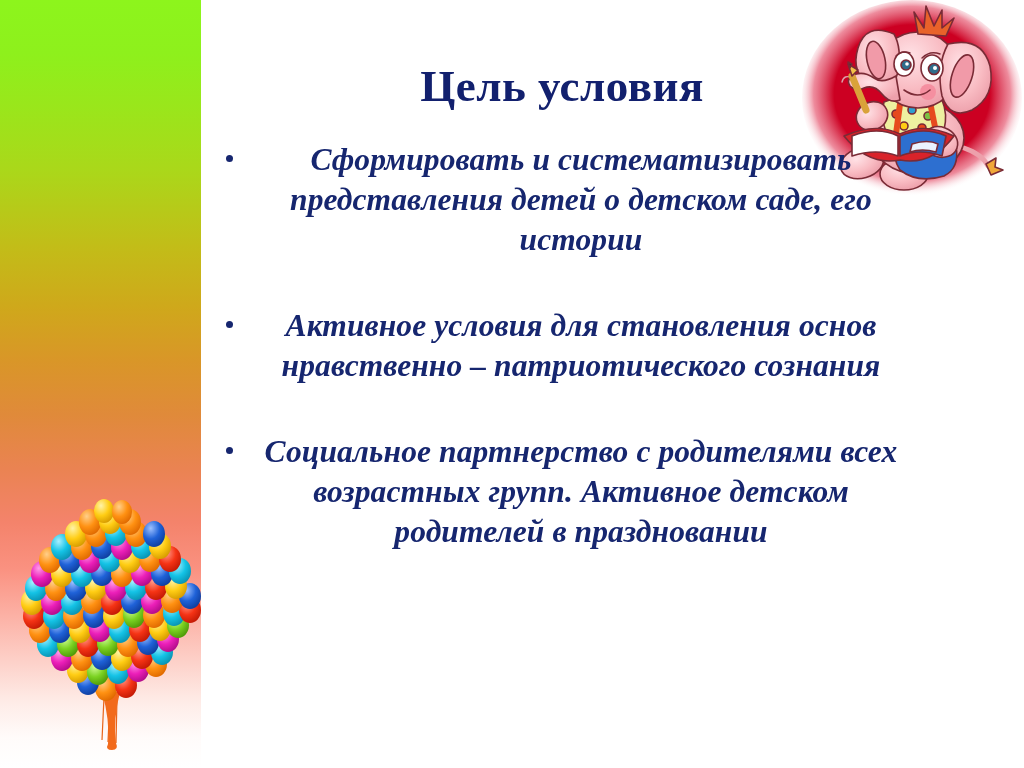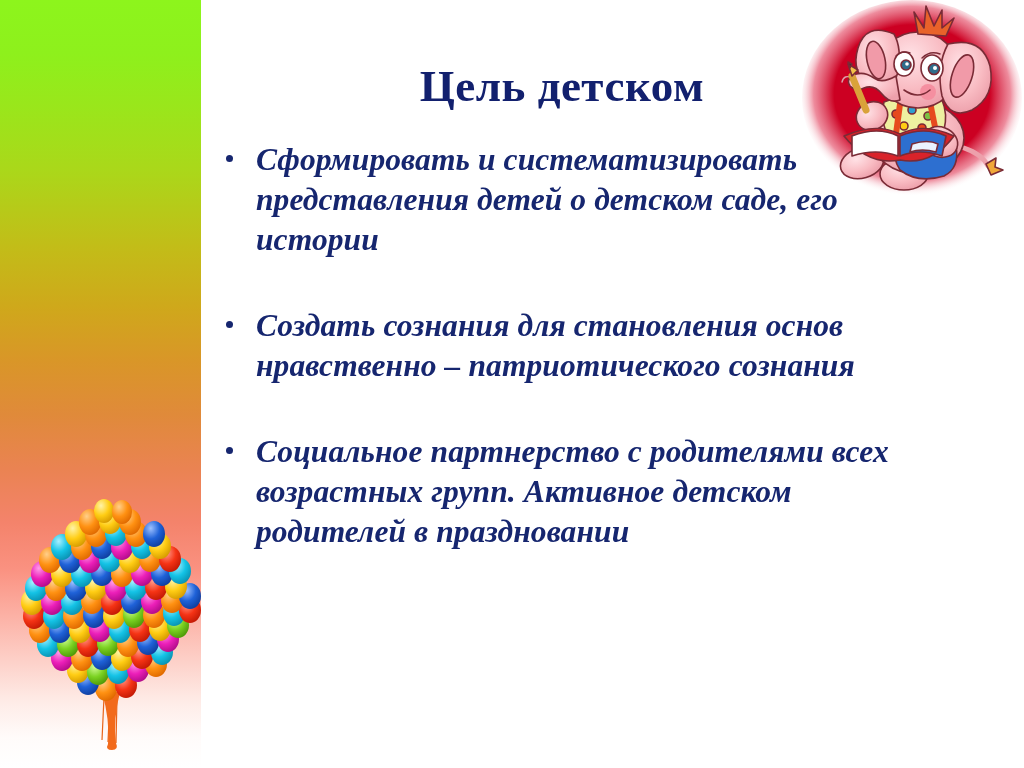--- a/index.html
+++ b/index.html
@@ -83,20 +83,21 @@
     letter-spacing: 0.5px;
     white-space: nowrap;
   }
 
   
   #body-list {
     position: absolute;
     left: 226px;
     top: 140px;
     width: 680px;
+    text-align: center;
   }
   .bullet-row {
     display: flex;
     align-items: flex-start;
     margin-bottom: 46px;
   }
   .bullet-row:last-child { margin-bottom: 0; }
   .bullet-dot {
     flex: 0 0 auto;
     width: 30px;
@@ -354,32 +355,32 @@
         <path d="M50 70 l-2 -6 l4 2 z" fill="#3a3a3a"></path>
 
         <path d="M44 138 q32 -14 56 -2 q24 -12 54 2 q-22 30 -54 24 q-32 6 -56 -24 z" fill="#d9232a"></path>
         <path d="M52 138 q26 -10 46 0 l0 20 q-22 -8 -46 0 z" fill="#ffffff"></path>
         <path d="M100 138 q24 -10 46 0 l-4 20 q-22 -8 -42 0 z" fill="#2d6fd0"></path>
         <path d="M112 146 q16 -5 26 0 l-2 8 q-14 -4 -26 0 z" fill="#eaf2ff"></path>
       </g>
     </svg>
   </div>
 
-  <div id="title">Цель детском</div>
+  <div id="title">Цель условия</div>
 
   <div id="body-list">
 
     <div class="bullet-row">
       <span class="bullet-dot"><i></i></span>
       <span class="bullet-text">Сформировать и систематизировать представления детей о детском саде, его истории</span>
     </div>
 
     <div class="bullet-row">
       <span class="bullet-dot"><i></i></span>
-      <span class="bullet-text">Создать сознания для становления основ нравственно – патриотического сознания</span>
+      <span class="bullet-text">Активное условия для становления основ нравственно – патриотического сознания</span>
     </div>
 
     <div class="bullet-row">
       <span class="bullet-dot"><i></i></span>
       <span class="bullet-text">Социальное партнерство с родителями всех возрастных групп. Активное детском родителей в праздновании</span>
     </div>
 
   </div>
 
 </div>

